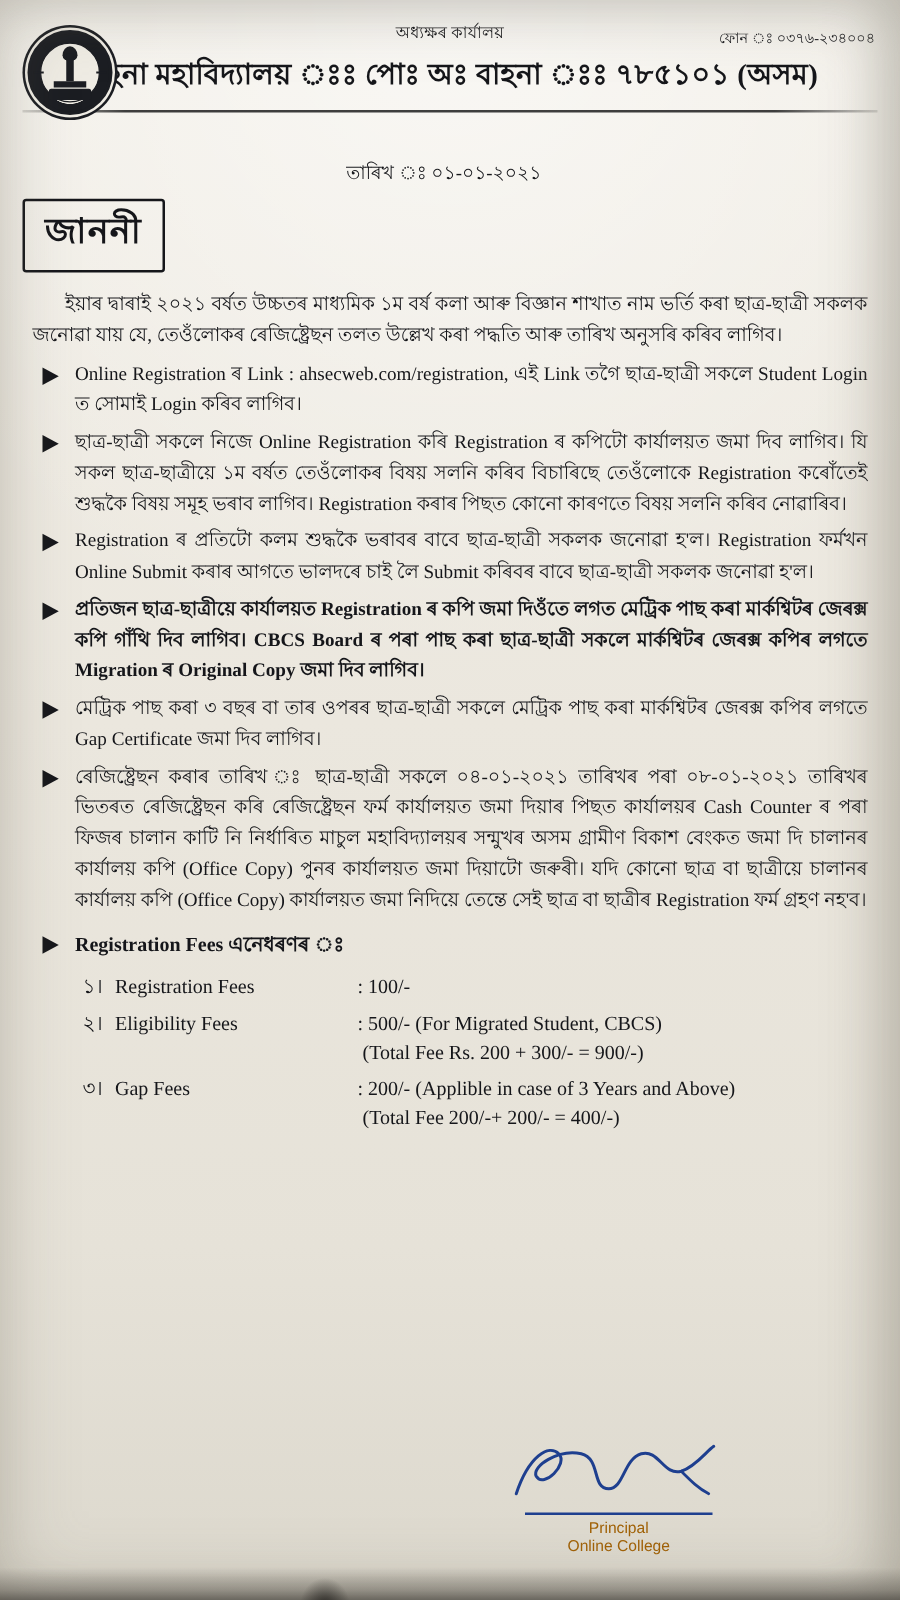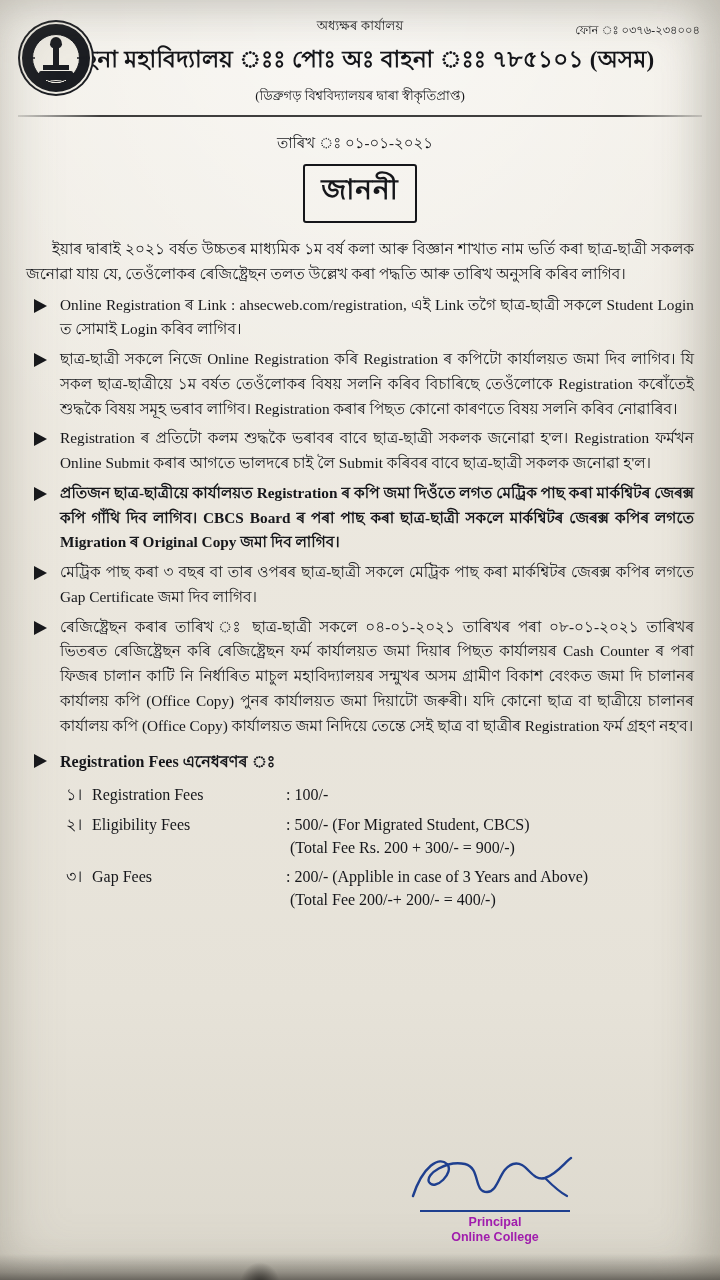--- a/index.html
+++ b/index.html
@@ -140,21 +140,21 @@
 
   
   .date-line {
     text-align: center;
     font-size: 15px;
     margin: 14px 10px 0 0;
   }
 
   
   .notice-head-wrap {
-    text-align: center;
+    text-align: left;
     margin-top: 8px;
   }
   .notice-head {
     display: inline-block;
     font-size: 28px;
     font-weight: bold;
     padding: 2px 16px 6px 16px;
     border: 2px solid #15161a;
     border-radius: 3px;
     letter-spacing: 1px;
@@ -237,22 +237,22 @@
   }
   .sign-line {
     width: 150px;
     height: 2px;
     background: #1e3f8f;
     margin: 0 auto 3px auto;
   }
   .sign-name {
     font-family: "Liberation Sans", sans-serif;
     font-size: 12.5px;
-    font-weight: bold;
-    color: #a21caf;
+    font-weight: normal;
+    color: #a16207;
     line-height: 1.25;
   }
 
   
   .bottom-smudge {
     position: absolute;
     left: 0; right: 0; bottom: 0;
     height: 26px;
     background: linear-gradient(180deg, rgba(60,55,48,0) 0%, rgba(50,46,40,0.35) 70%, rgba(35,32,28,0.55) 100%);
     pointer-events: none;
@@ -288,21 +288,20 @@
             <line x1="56" y1="6" x2="48" y2="14"></line>
             <line x1="2" y1="31" x2="10" y2="31"></line>
             <line x1="60" y1="31" x2="52" y2="31"></line>
           </g>
         </svg>
       </div>
 
       <div class="head-phone">ফোন ঃ ০৩৭৬-২৩৪০০৪</div>
       <div class="head-office">অধ্যক্ষৰ কাৰ্যালয়</div>
       <div class="head-title">বাহনা মহাবিদ্যালয় ঃঃ পোঃ অঃ বাহনা ঃঃ ৭৮৫১০১ (অসম)</div>
-      <div class="head-sub">(ডিব্ৰুগড় বিশ্ববিদ্যালয়ৰ দ্বাৰা স্বীকৃতিপ্ৰাপ্ত)</div>
       <div class="head-rule"></div>
     </div>
 
     <div class="date-line">তাৰিখ ঃ ০১-০১-২০২১</div>
 
     <div class="notice-head-wrap">
       <span class="notice-head">জাননী</span>
     </div>
 
     <div class="body-text">

